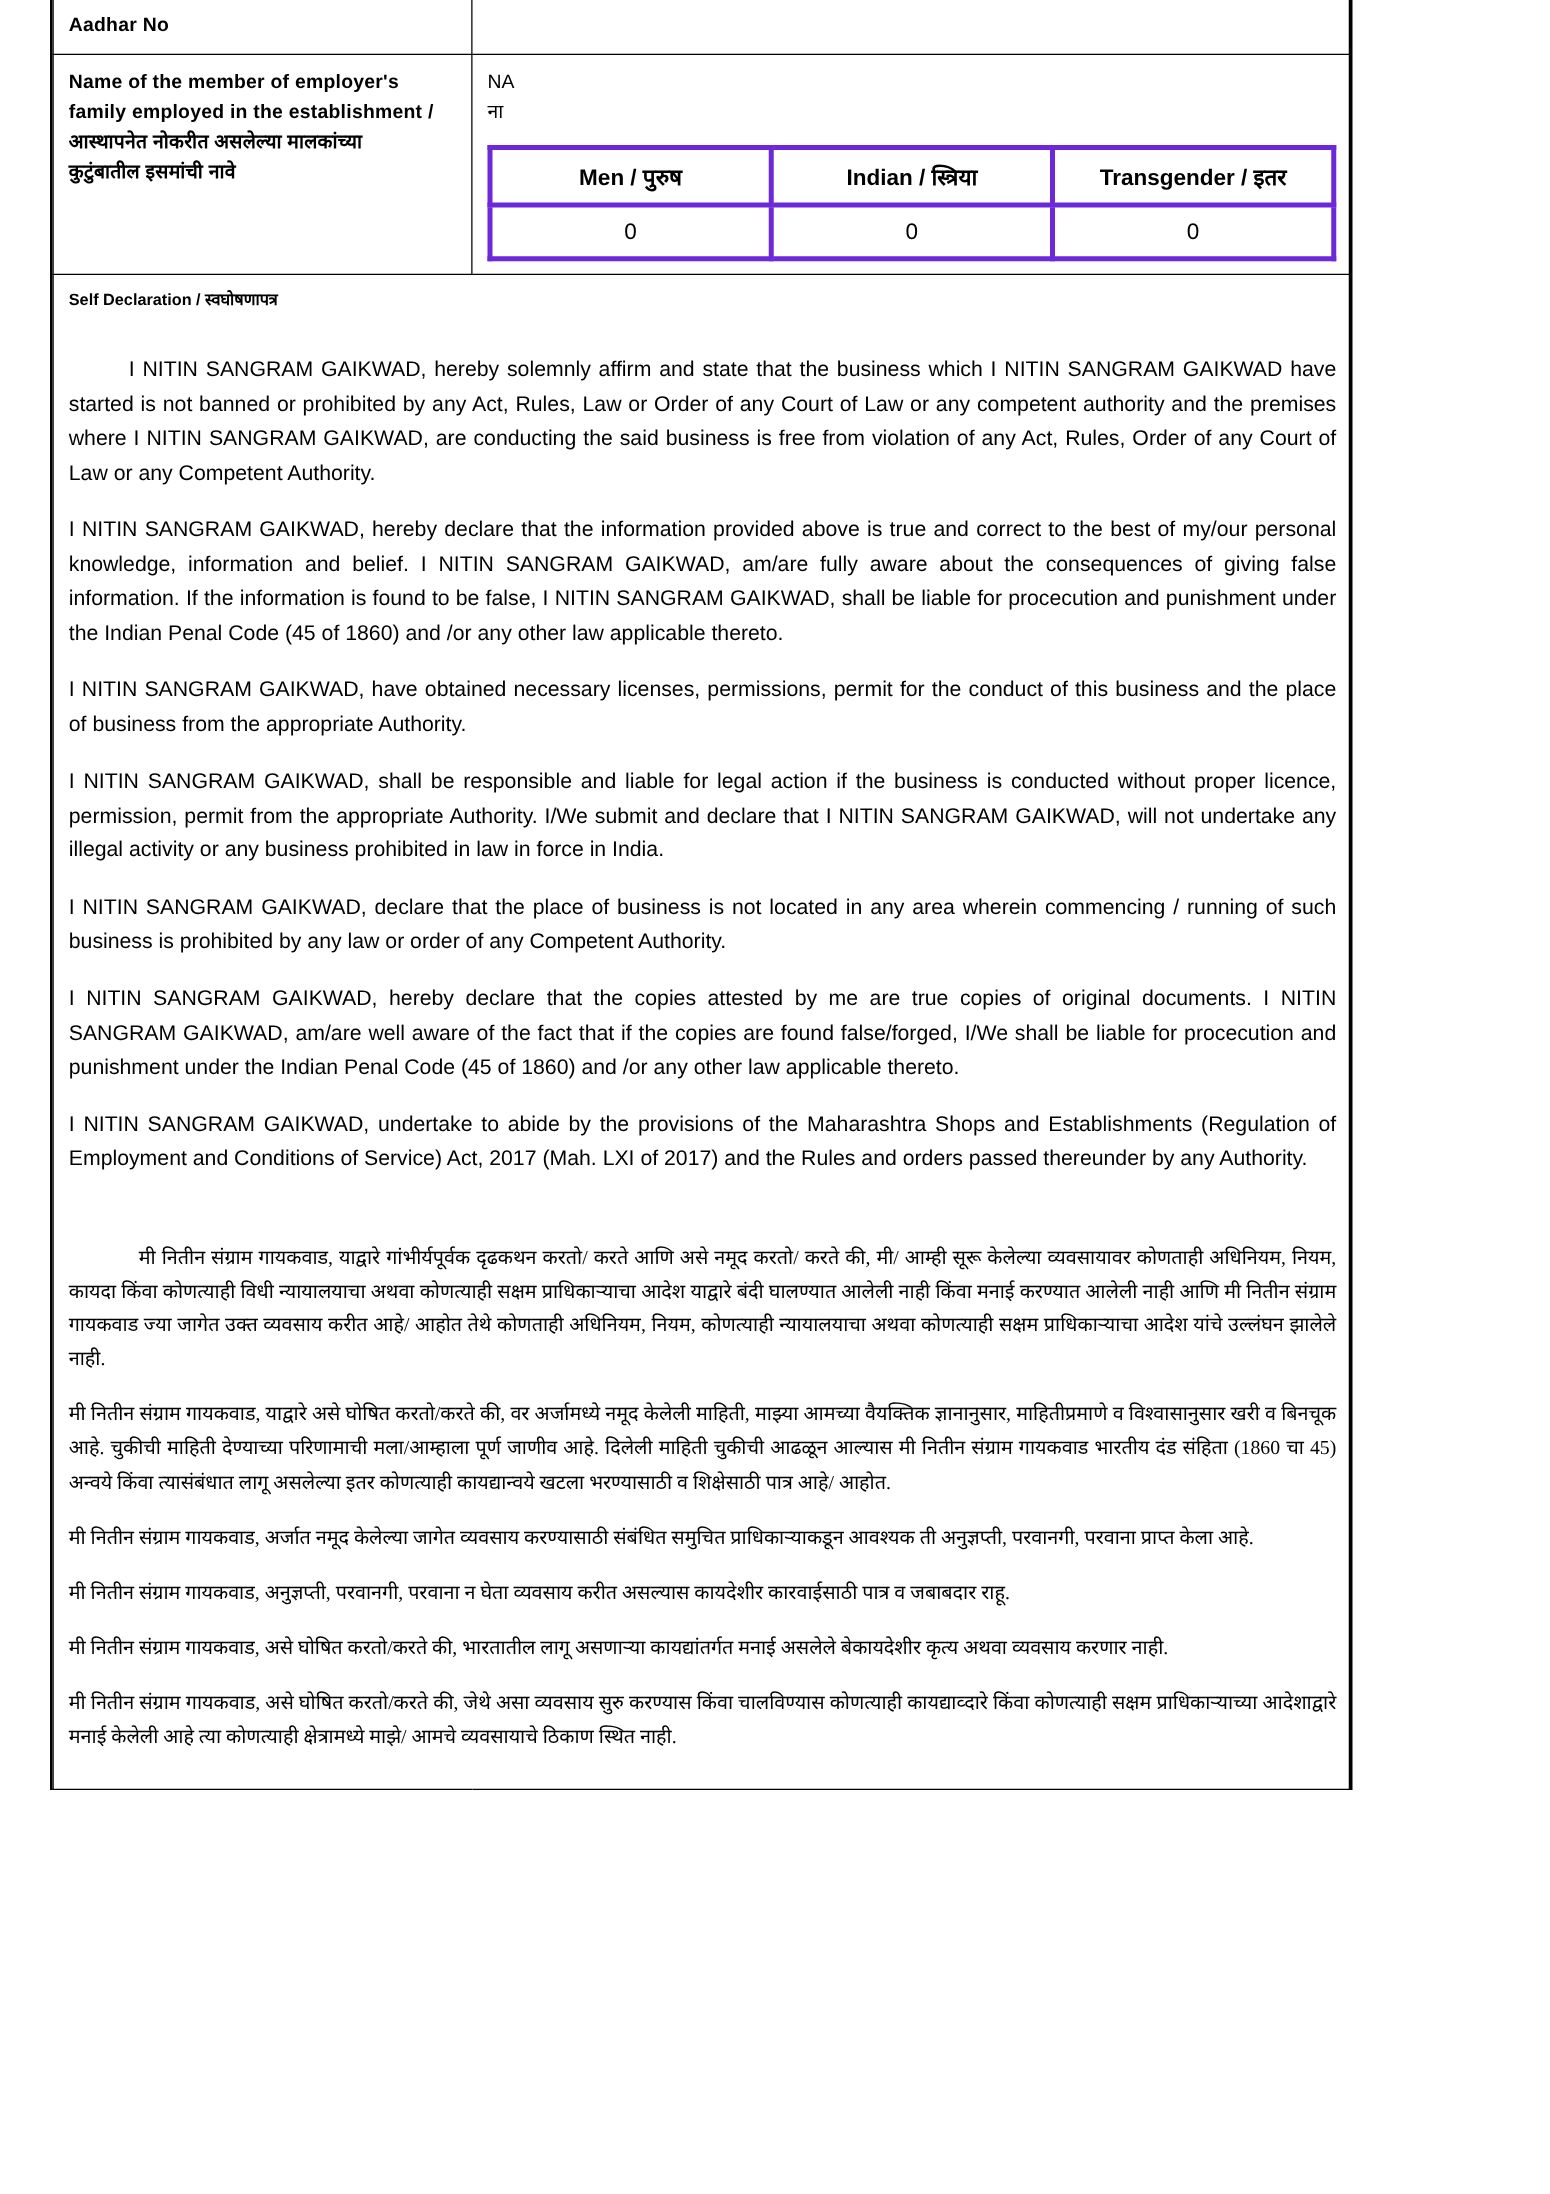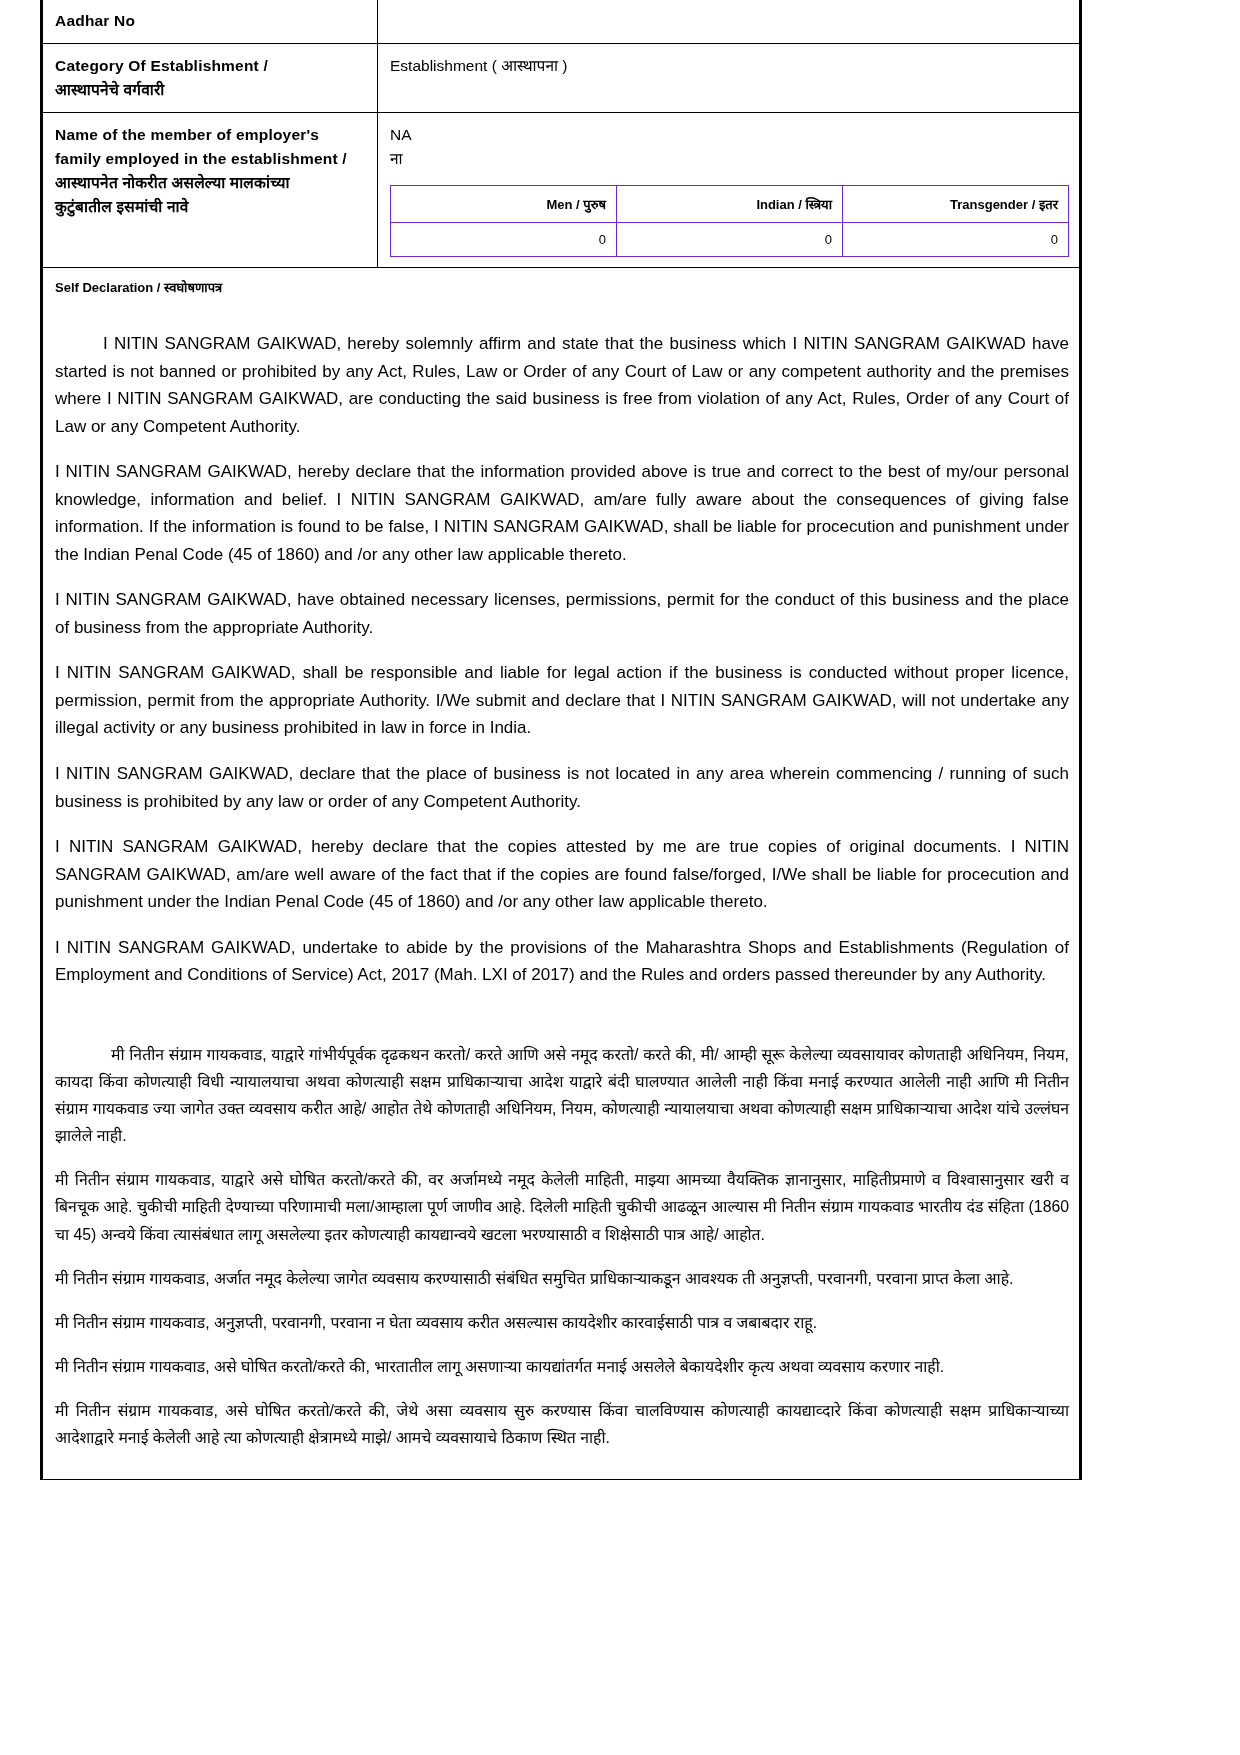--- a/index.html
+++ b/index.html
@@ -57,24 +57,24 @@
   td.value-cell { width: auto; }
 
   
   table.gender {
     border-collapse: collapse;
     width: 100%;
     margin-top: 14px;
     table-layout: fixed;
   }
   table.gender th, table.gender td {
-    border: 1px solid #6d28d9;
-    text-align: right;
+    border: 4px solid #6d28d9;
+    text-align: center;
     padding: 9px 10px;
-    font-size: 13px;
+    font-size: 18px;
     box-sizing: border-box;
   }
   table.gender th {
     font-weight: bold;
   }
   table.gender td {
     font-weight: normal;
     height: 34px;
   }
 
@@ -93,20 +93,21 @@
     text-align: justify;
     margin: 0 0 18px 0;
   }
   .decl-p.first {
     text-indent: 48px;
   }
   .decl-p.mr {
     font-size: 15.8px;
     line-height: 1.72;
     margin: 0 0 17px 0;
+    font-family: Liberation Serif, serif;
   }
   .decl-p.mr.first-mr {
     text-indent: 56px;
     margin-top: 24px;
   }
   .gap-block { height: 10px; }
 </style>
 </head>
 <body>
 
@@ -116,29 +117,20 @@
       <tbody>
         <tr>
           <td class="label-cell">
             <div class="lbl">Aadhar No</div>
           </td>
           <td class="value-cell">
             <div class="val"></div>
           </td>
         </tr>
 
-        <tr>
-          <td class="label-cell">
-            <div class="lbl">Category Of Establishment /</div>
-            <div class="lbl">आस्थापनेचे वर्गवारी</div>
-          </td>
-          <td class="value-cell">
-            <div class="val">Establishment ( आस्थापना )</div>
-          </td>
-        </tr>
 
 
 
         <tr>
           <td class="label-cell">
             <div class="lbl">Name of the member of employer's</div>
             <div class="lbl">family employed in the establishment /</div>
             <div class="lbl">आस्थापनेत नोकरीत असलेल्या मालकांच्या</div>
             <div class="lbl">कुटुंबातील इसमांची नावे</div>
           </td>

